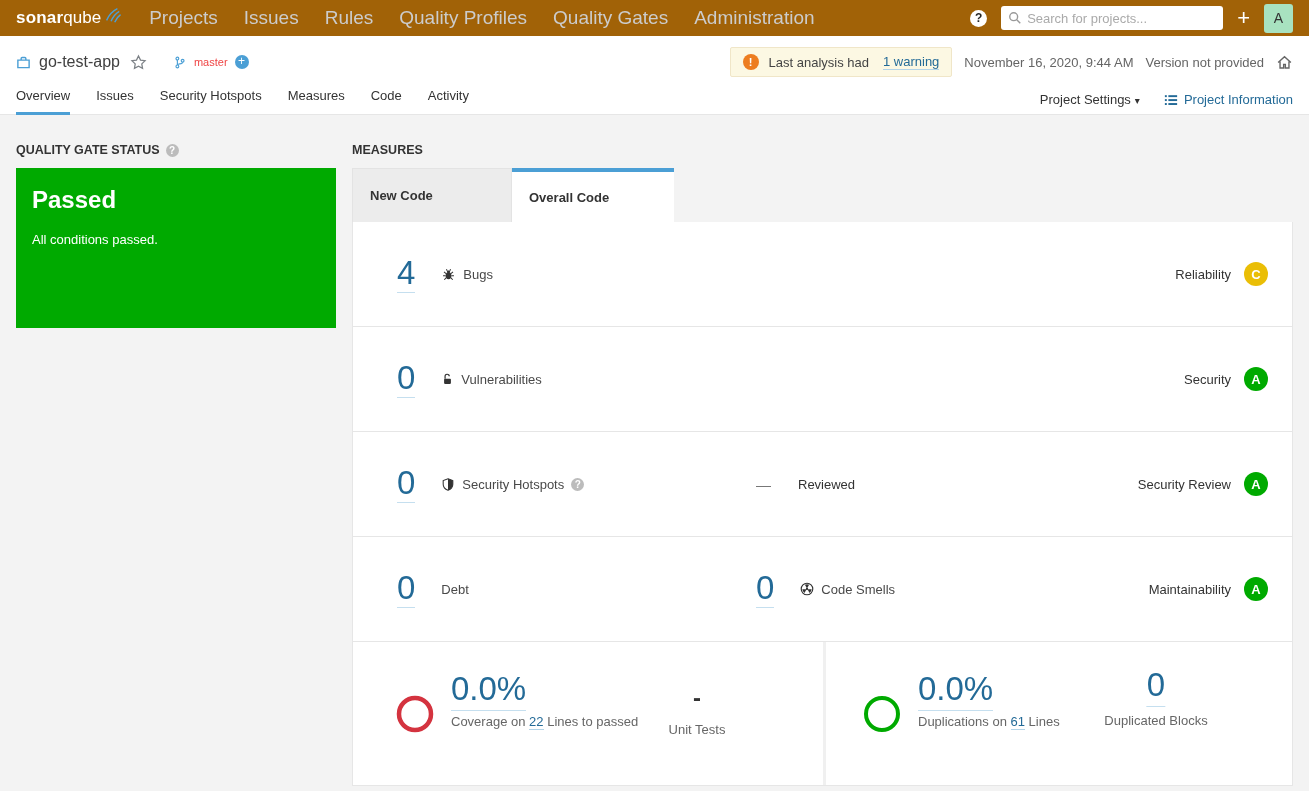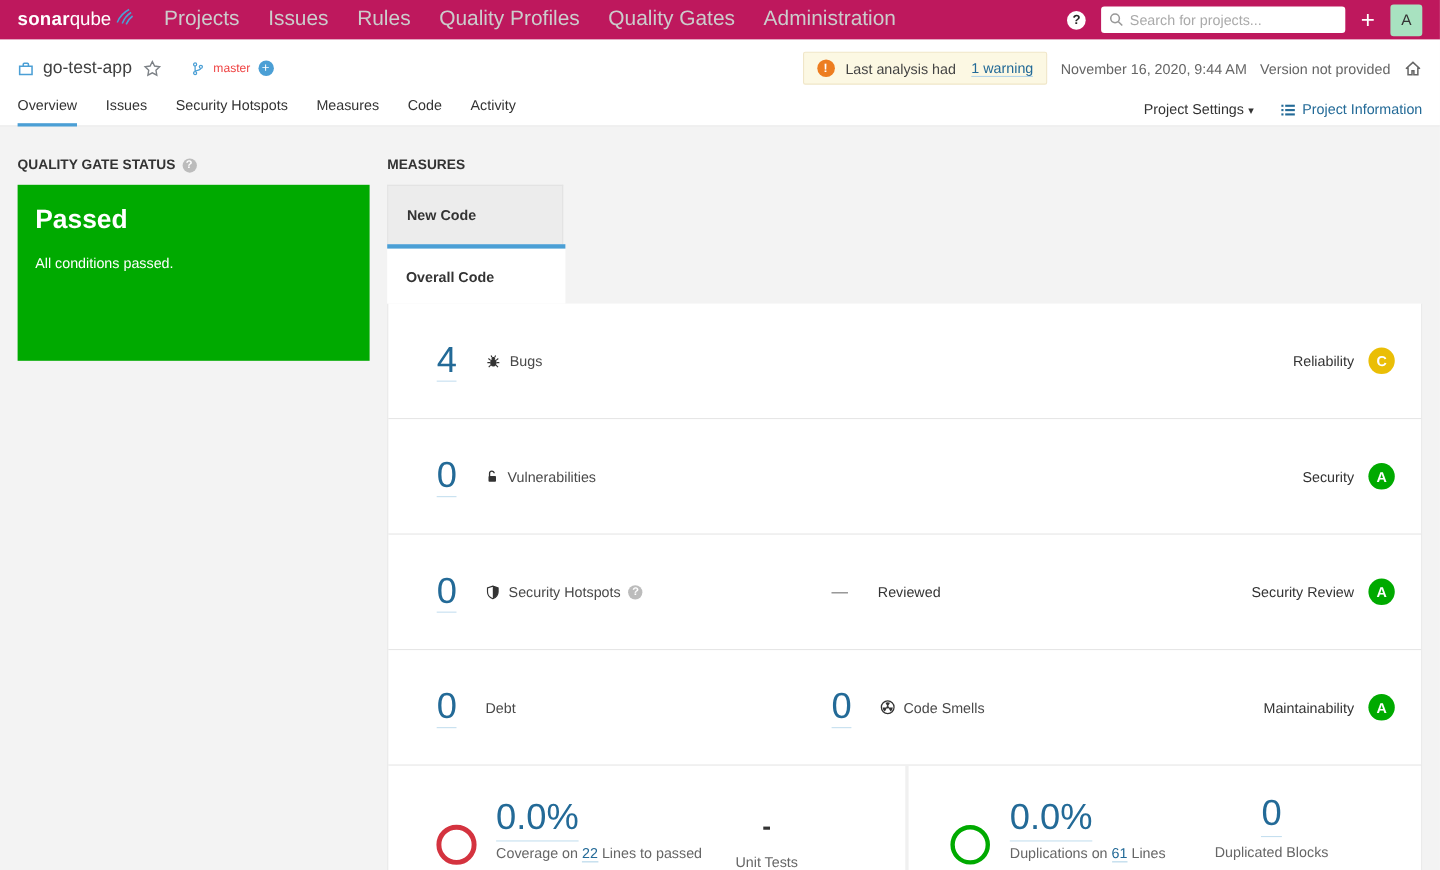--- a/index.html
+++ b/index.html
@@ -1,20 +1,20 @@
 <!DOCTYPE html>
 <html><head>
 <meta charset="utf-8">
 <style>
   * { margin:0; padding:0; box-sizing:border-box; }
   html,body { width:1309px; height:791px; overflow:hidden; }
   body { font-family:"Liberation Sans", sans-serif; background:#f3f3f3; color:#333; font-size:13px; }
 
   
-  .navbar { height:36px; background:#be185d; display:flex; align-items:center; padding:0 16px; }
+  .navbar { height:36px; background:#a16207; display:flex; align-items:center; padding:0 16px; }
   .brand { display:flex; align-items:center; margin-right:28px; cursor:pointer; }
   .brand .b1 { color:#fff; font-weight:bold; font-size:17px; letter-spacing:.2px; }
   .brand .b2 { color:#fff; font-weight:normal; font-size:17px; }
   .brand svg { margin-left:2px; margin-top:-6px; }
   .nav-items { display:flex; gap:26px; }
   .nav-item { color:#ccc; font-size:19px; cursor:pointer; }
   .nav-right { margin-left:auto; display:flex; align-items:center; gap:14px; }
   .help-circle { width:17px; height:17px; border-radius:50%; background:#fff; color:#262626; font-weight:bold; font-size:12px; display:flex; align-items:center; justify-content:center; cursor:pointer; }
   .searchbox { position:relative; width:222px; }
   .searchbox input { width:100%; height:24px; border:none; border-radius:3px; padding:0 8px 0 26px; font-size:13px; color:#333; outline:none; font-family:"Liberation Sans",sans-serif; }
@@ -51,21 +51,21 @@
   .main { display:flex; padding:25px 16px 0 16px; gap:16px; }
   .col-left { width:320px; flex:none; }
   .col-right { flex:1; }
   .section-title { font-weight:bold; font-size:12.5px; color:#333; display:flex; align-items:center; gap:6px; height:20px; margin-bottom:8px; }
   .help-muted { width:13px; height:13px; border-radius:50%; background:#bcbcbc; color:#fff; font-size:10px; font-weight:bold; display:inline-flex; align-items:center; justify-content:center; cursor:pointer; }
 
   .qg-box { background:#00aa00; height:160px; padding:18px 16px; }
   .qg-status { color:#fff; font-size:24px; font-weight:bold; }
   .qg-msg { color:#fff; font-size:13px; margin-top:18px; }
 
-  .mtabs { display:flex;flex-direction:column; }
+  .mtabs { display:flex; }
   .mtab { height:54px; display:flex; align-items:center; padding-left:17px; font-weight:bold; font-size:13px; color:#333; cursor:pointer; }
   .mtab.inactive { width:160px; background:#ececec; border:1px solid #e3e3e3; border-bottom:none; }
   .mtab.active { width:162px; background:#fff; border-top:4px solid #4b9fd5; }
 
   .panel { background:#fff; border:1px solid #e6e6e6; border-top:none; }
   .mrow { height:105px; border-bottom:1px solid #e6e6e6; display:flex; align-items:center; padding:0 24px 0 44px; position:relative; }
   .big-num { font-size:33px; color:#236a97; line-height:1; border-bottom:1px solid #c5dfef; padding-bottom:3px; cursor:pointer; text-decoration:none; }
   .m-icon { margin-left:26px; display:flex; }
   .m-label { margin-left:7px; color:#494949; }
   .m-help { margin-left:7px; }

